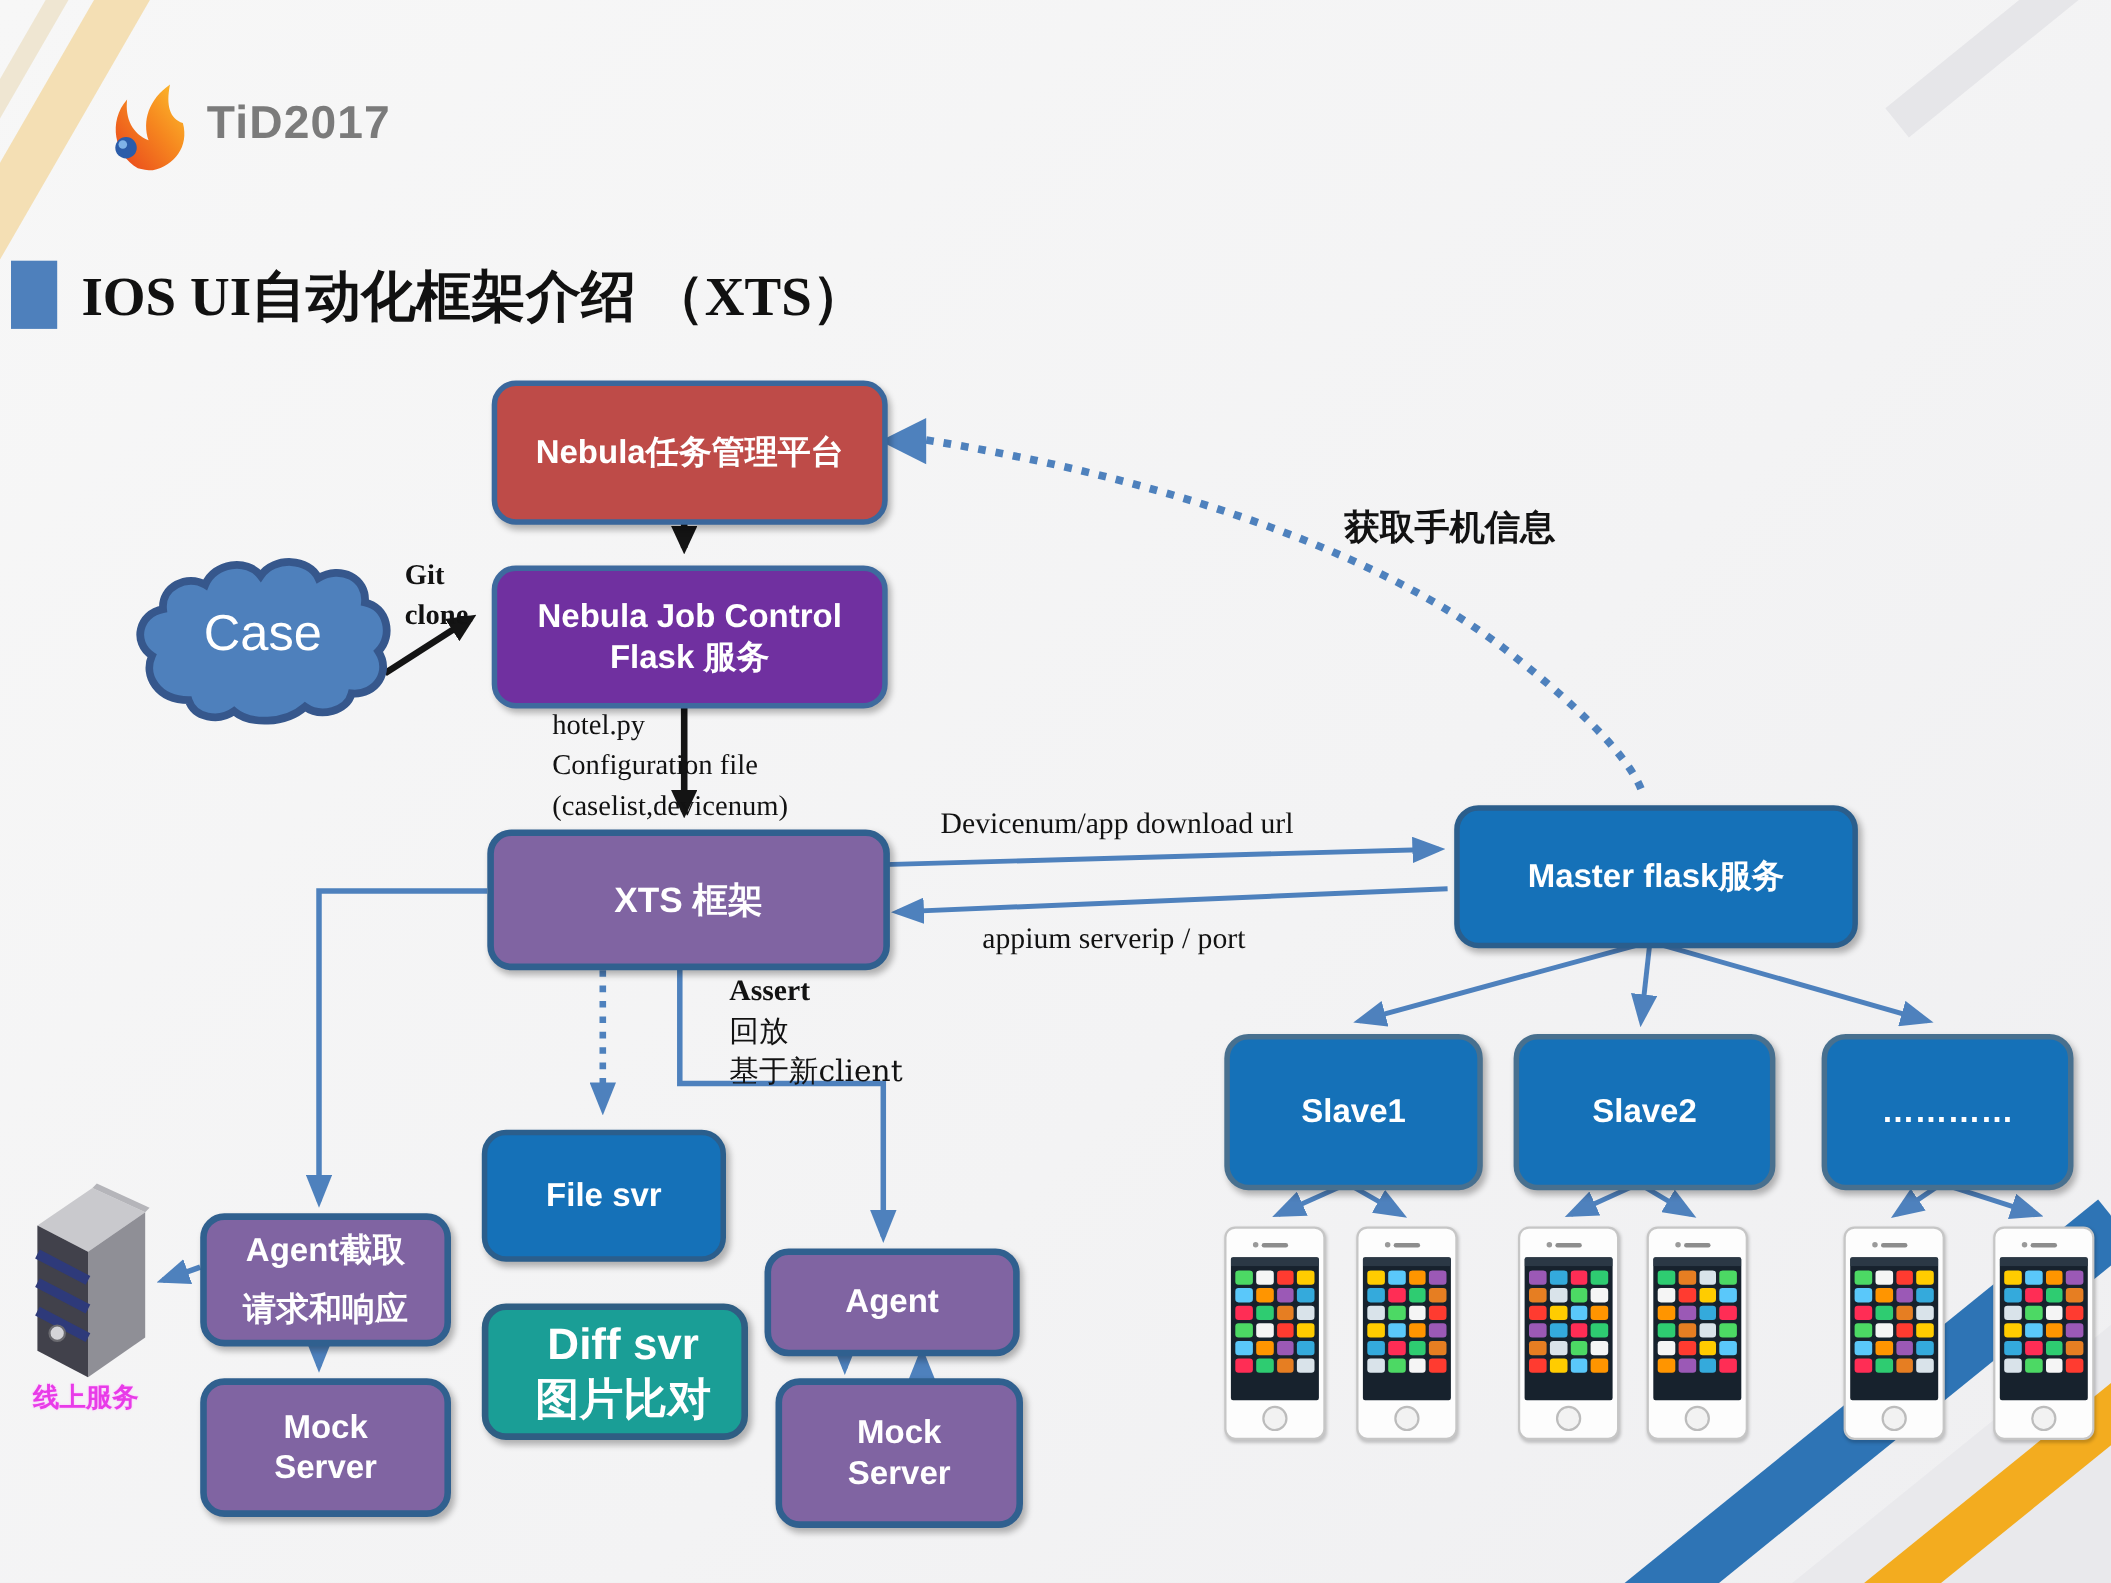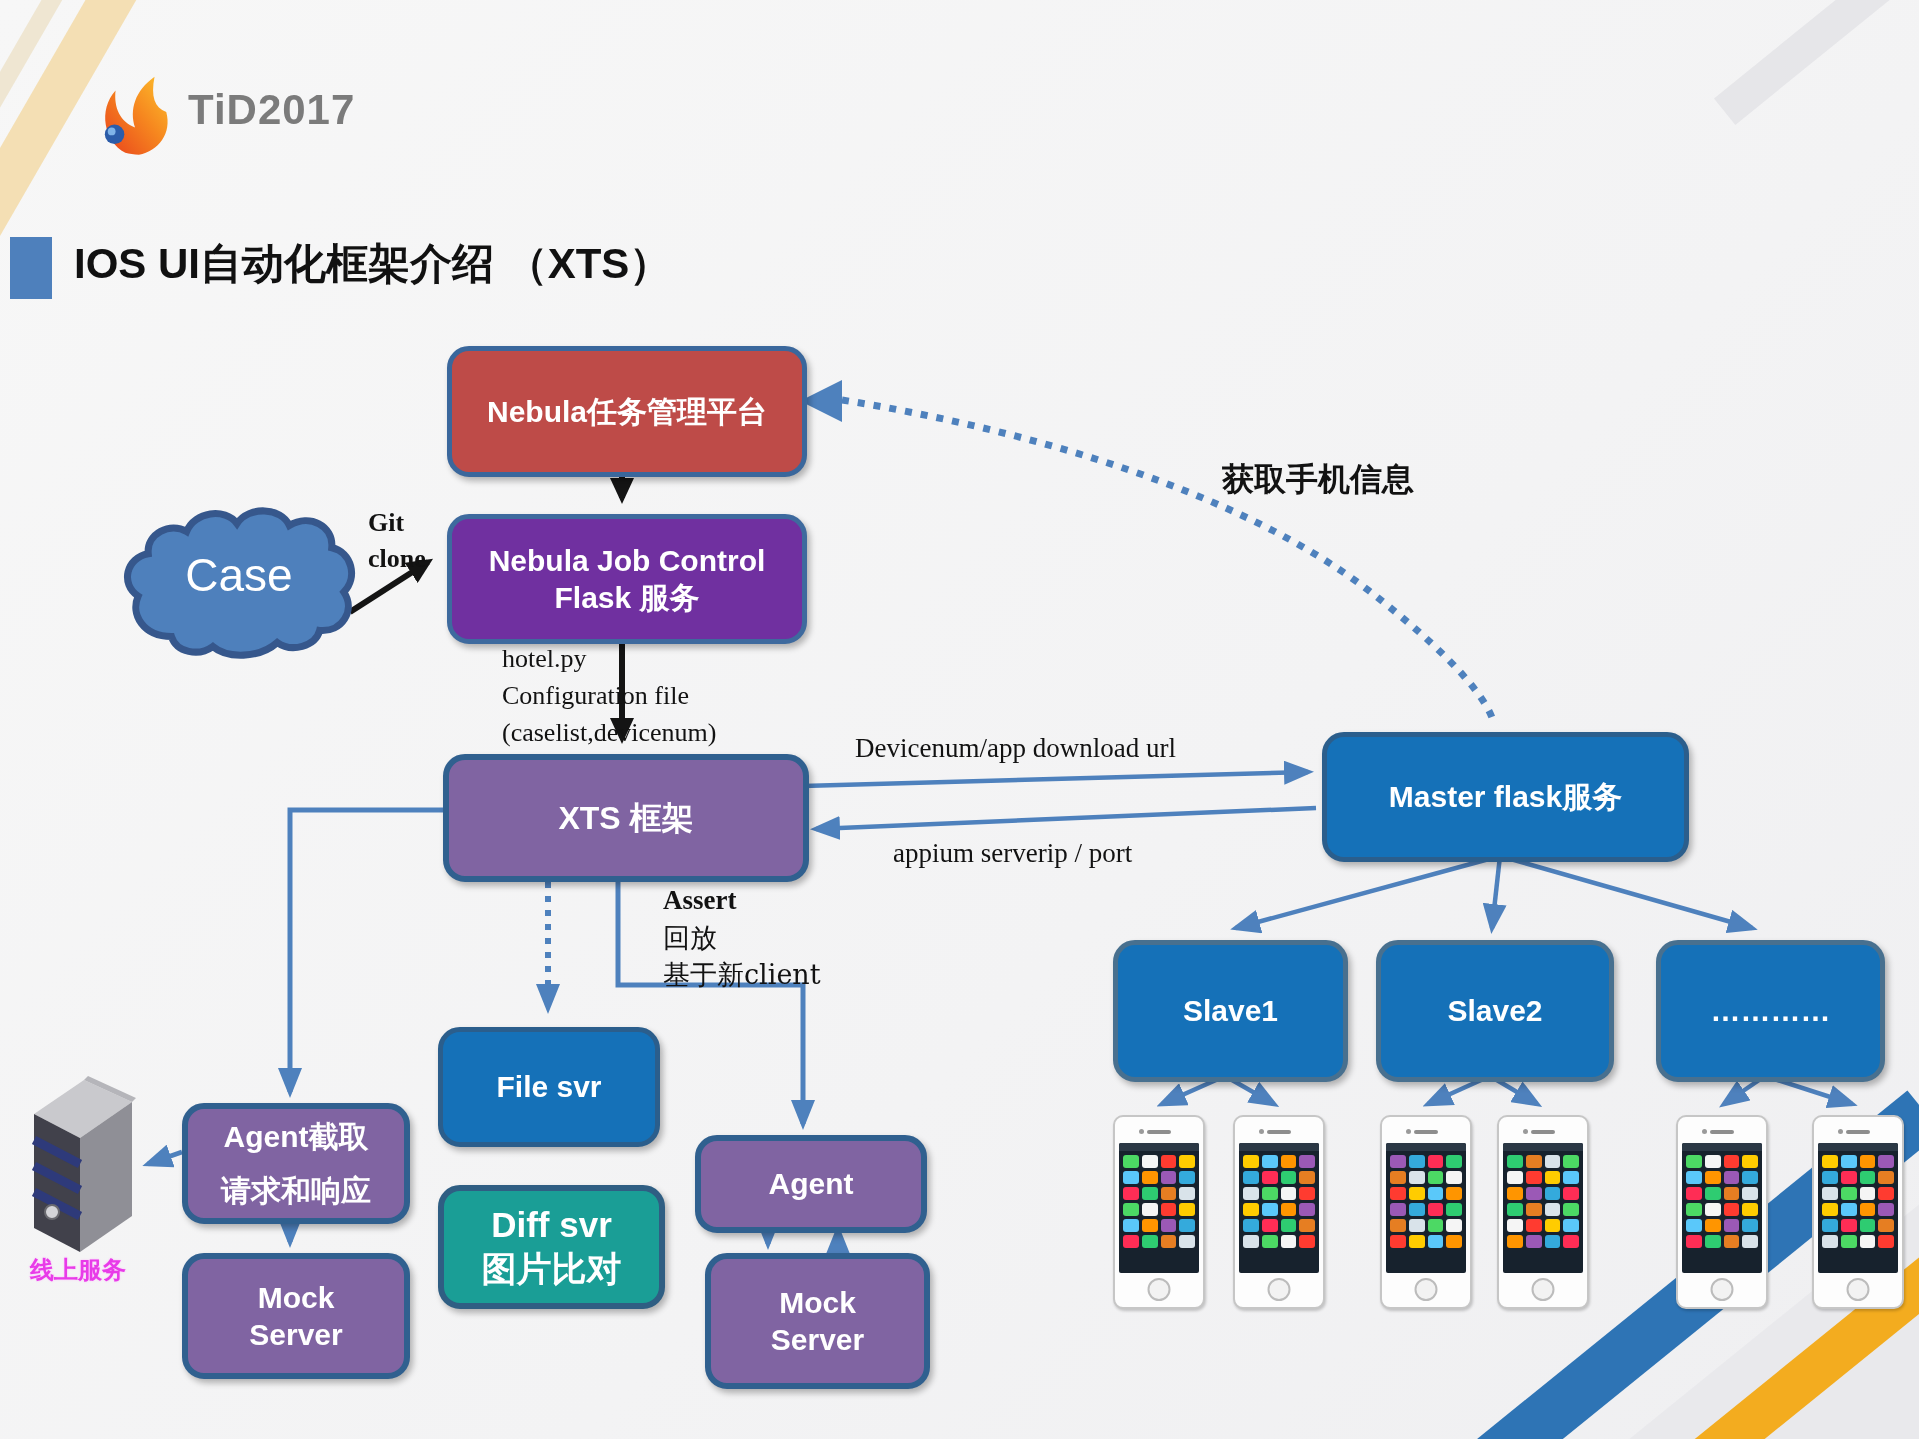--- a/index.html
+++ b/index.html
@@ -13,21 +13,21 @@
   .stripe-tan{left:34px; top:-355px; width:44px; height:900px; background:#f4dfb4; transform:rotate(30deg);}
   .stripe-tan2{left:-12px; top:-355px; width:18px; height:900px; background:#efe6d2; transform:rotate(30deg);}
   .tr-sliver{right:-90px; top:-6px; width:320px; height:34px; background:#e6e6e9; transform:rotate(-39deg);}
   .br-gray{right:-300px; bottom:-330px; width:780px; height:430px; background:#e9e9ec; transform:rotate(-39deg);}
   .br-blue{right:-70px; bottom:118px; width:580px; height:54px; background:#2e74b5; transform:rotate(-39deg);}
   .br-gold{right:-150px; bottom:26px; width:560px; height:44px; background:#f3ac1f; transform:rotate(-39deg);}
   
   .logo-wrap{position:absolute; left:98px; top:58px; z-index:6; display:flex; align-items:center;}
   .logo-text{margin-left:12px; font-size:42px; font-weight:bold; color:#7b7b7b; letter-spacing:1px;}
   .title-square{position:absolute; left:10px; top:237px; width:42px; height:62px; background:#4e80bc; z-index:6;}
-  .page-title{position:absolute; left:74px; top:236px; font-size:42px; font-weight:bold; color:#111; z-index:6; white-space:nowrap;}
+  .page-title{position:absolute; left:74px; top:236px; font-size:50px; font-weight:bold; color:#111; z-index:6; white-space:nowrap;font-family:Liberation Serif, serif;}
   
   .box{
     position:absolute; z-index:4; border-radius:22px; color:#fff; font-weight:bold;
     display:flex; flex-direction:column; align-items:center; justify-content:center;
     text-align:center; box-shadow:3px 4px 6px rgba(0,0,0,.28); line-height:1.25;
   }
   .b-red   {background:#be4b48; border:5px solid #3a679c;}
   .b-purple{background:#7030a0; border:5px solid #3e6a9e;}
   .b-violet{background:#8064a2; border:6px solid #30608f;}
   .b-blue  {background:#1571b8; border:5px solid #2b5e8c;}
@@ -188,21 +188,21 @@
     <span>Slave2</span>
   </div>
   <div class="box b-slave" style="left:1656px; top:940px; width:219px; height:132px; font-size:30px;">
     <span>…………</span>
   </div>
 
   <div class="box b-blue" style="left:438px; top:1027px; width:212px; height:110px; font-size:30px;">
     <span>File svr</span>
   </div>
 
-  <div class="box b-teal" style="left:438px; top:1185px; width:215px; height:112px; font-size:35px;">
+  <div class="box b-teal" style="left:438px; top:1185px; width:215px; height:112px; font-size:40px;padding-left:15px;">
     <span>Diff svr</span>
     <span>图片比对</span>
   </div>
 
   <div class="box b-violet" style="left:182px; top:1103px; width:216px; height:109px; font-size:30px;gap:16px;">
     <span>Agent截取</span>
     <span>请求和响应</span>
   </div>
 
   <div class="box b-violet" style="left:182px; top:1253px; width:216px; height:114px; font-size:30px;">

